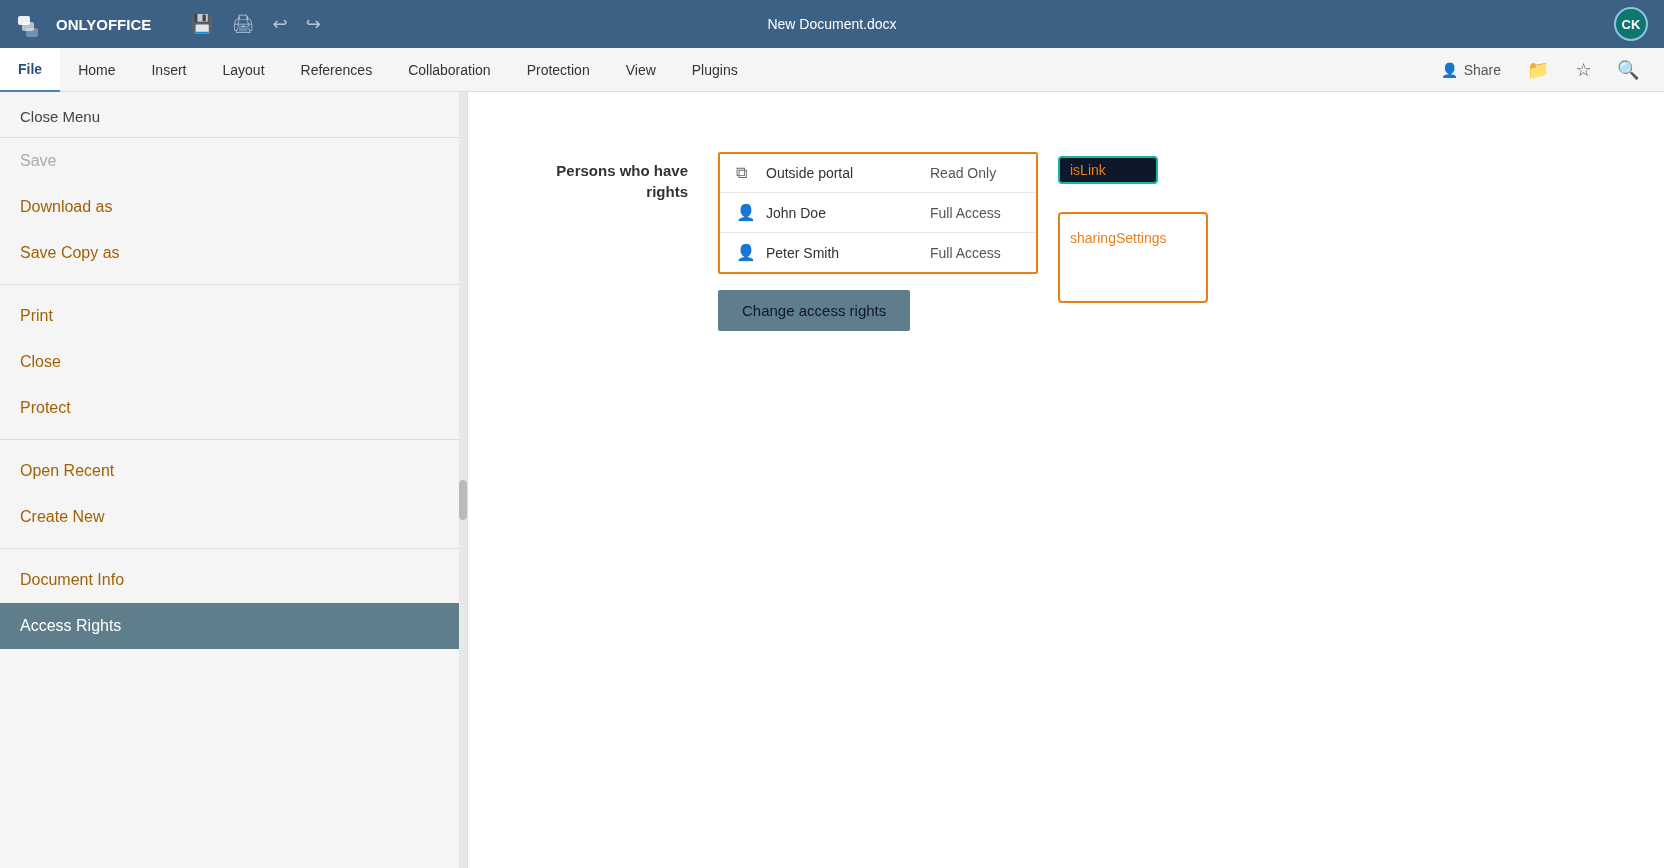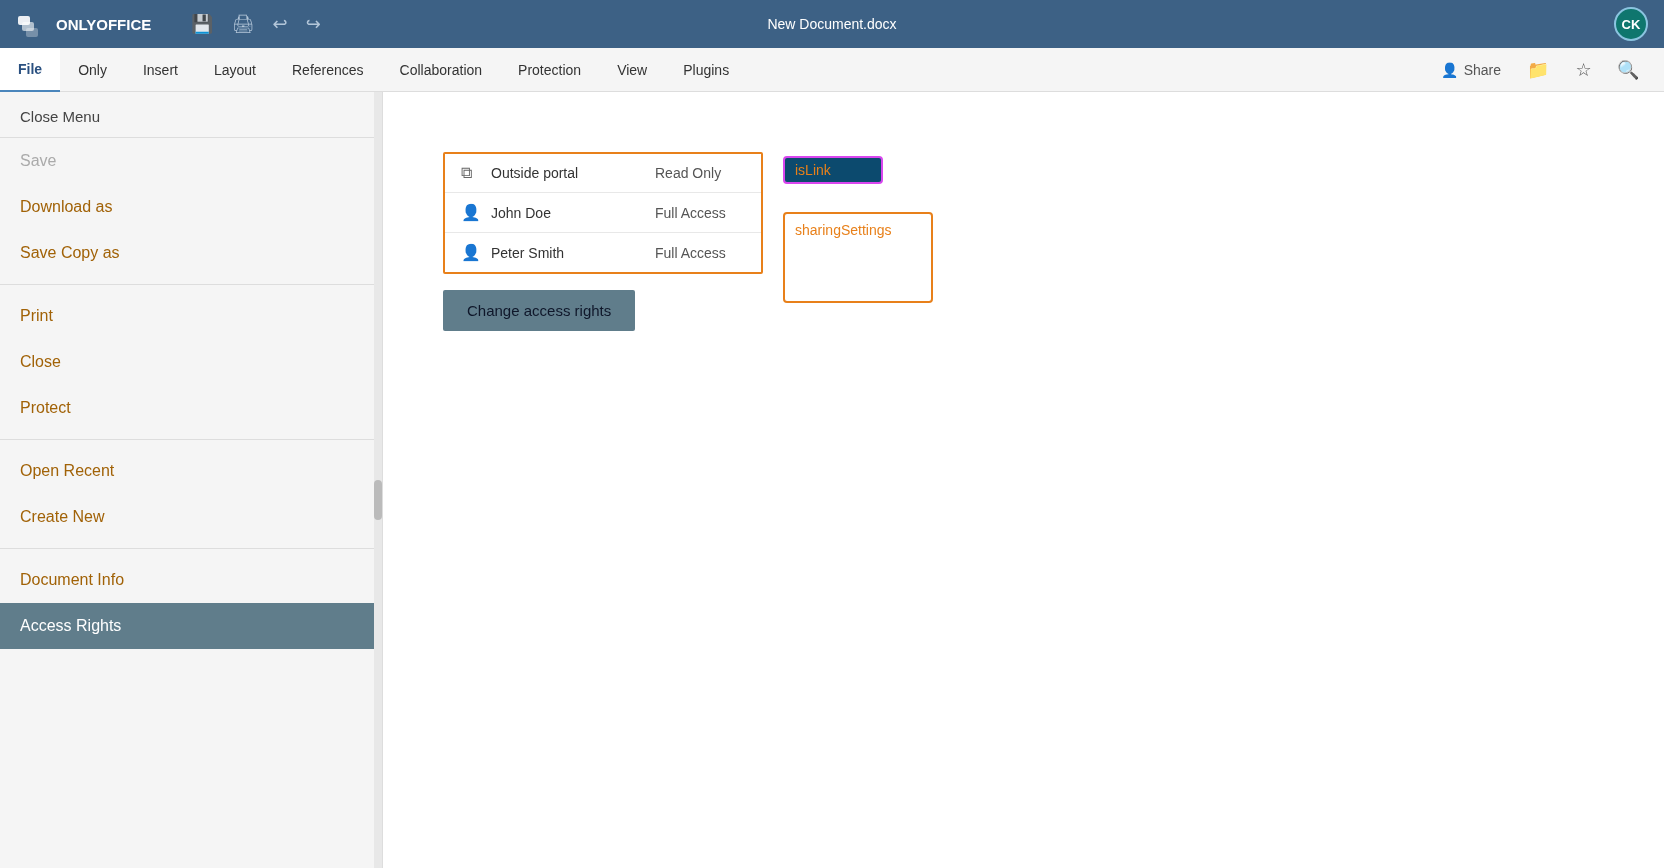--- a/index.html
+++ b/index.html
@@ -117,21 +117,21 @@
     }
 
     
     .main-layout {
       display: flex;
       height: calc(868px - 48px - 44px);
     }
 
     
     .sidebar {
-      width: 383px;
+      width: 468px;
       background: #f5f5f5;
       border-right: 1px solid #ddd;
       display: flex;
       flex-direction: column;
       position: relative;
     }
     .sidebar-close {
       padding: 16px 20px 12px 20px;
       font-size: 15px;
       color: #444;
@@ -238,36 +238,36 @@
     .rights-row-access {
       font-size: 14px;
       color: #555;
       min-width: 90px;
     }
 
     .is-link-badge {
       position: absolute;
       top: -4px;
       right: -120px;
-      border: 2px solid #d946ef;
+      border: 2px solid #14b8a6;
       border-radius: 4px;
       padding: 4px 10px;
       color: #e8801a;
       font-size: 14px;
       font-weight: 500;
-      background: #0c4a6e;
+      background: #0f172a;
       white-space: nowrap;
     }
     .sharing-settings-badge {
       position: absolute;
       bottom: 28px;
       right: -170px;
       border: 2px solid #e8801a;
       border-radius: 4px;
-      padding: 8px 10px;
+      padding: 16px 10px;
       color: #e8801a;
       font-size: 14px;
       font-weight: 500;
       background: white;
       white-space: nowrap;
     }
 
     .change-btn {
       margin-top: 16px;
       background: #607d8b;
@@ -304,21 +304,21 @@
     <span class="title-bar-icon" title="Redo">↪</span>
   </div>
   <div class="title-bar-center">New Document.docx</div>
   <div class="title-bar-right">
     <div class="user-avatar">CK</div>
   </div>
 </div>
 
 <div class="menu-bar">
   <div class="menu-item active">File</div>
-  <div class="menu-item">Only</div>
+  <div class="menu-item">Home</div>
   <div class="menu-item">Insert</div>
   <div class="menu-item">Layout</div>
   <div class="menu-item">References</div>
   <div class="menu-item">Collaboration</div>
   <div class="menu-item">Protection</div>
   <div class="menu-item">View</div>
   <div class="menu-item">Plugins</div>
   <div class="menu-bar-right">
     <div class="share-btn">
       <span>👤</span>
@@ -385,20 +385,21 @@
       </div>
     </div>
 
     <div class="scrollbar-track">
       <div class="scrollbar-thumb"></div>
     </div>
   </div>
 
   <div class="content-area">
     <div class="access-rights-section">
+      <div class="persons-label">Persons who have<br>rights</div>
 
       <div class="badges-wrapper">
         <div class="rights-panel">
           <div class="rights-table">
 
             <div class="rights-row">
               <span class="rights-row-icon">⧉</span>
               <span class="rights-row-name">Outside portal</span>
               <span class="rights-row-access">Read Only</span>
             </div>

